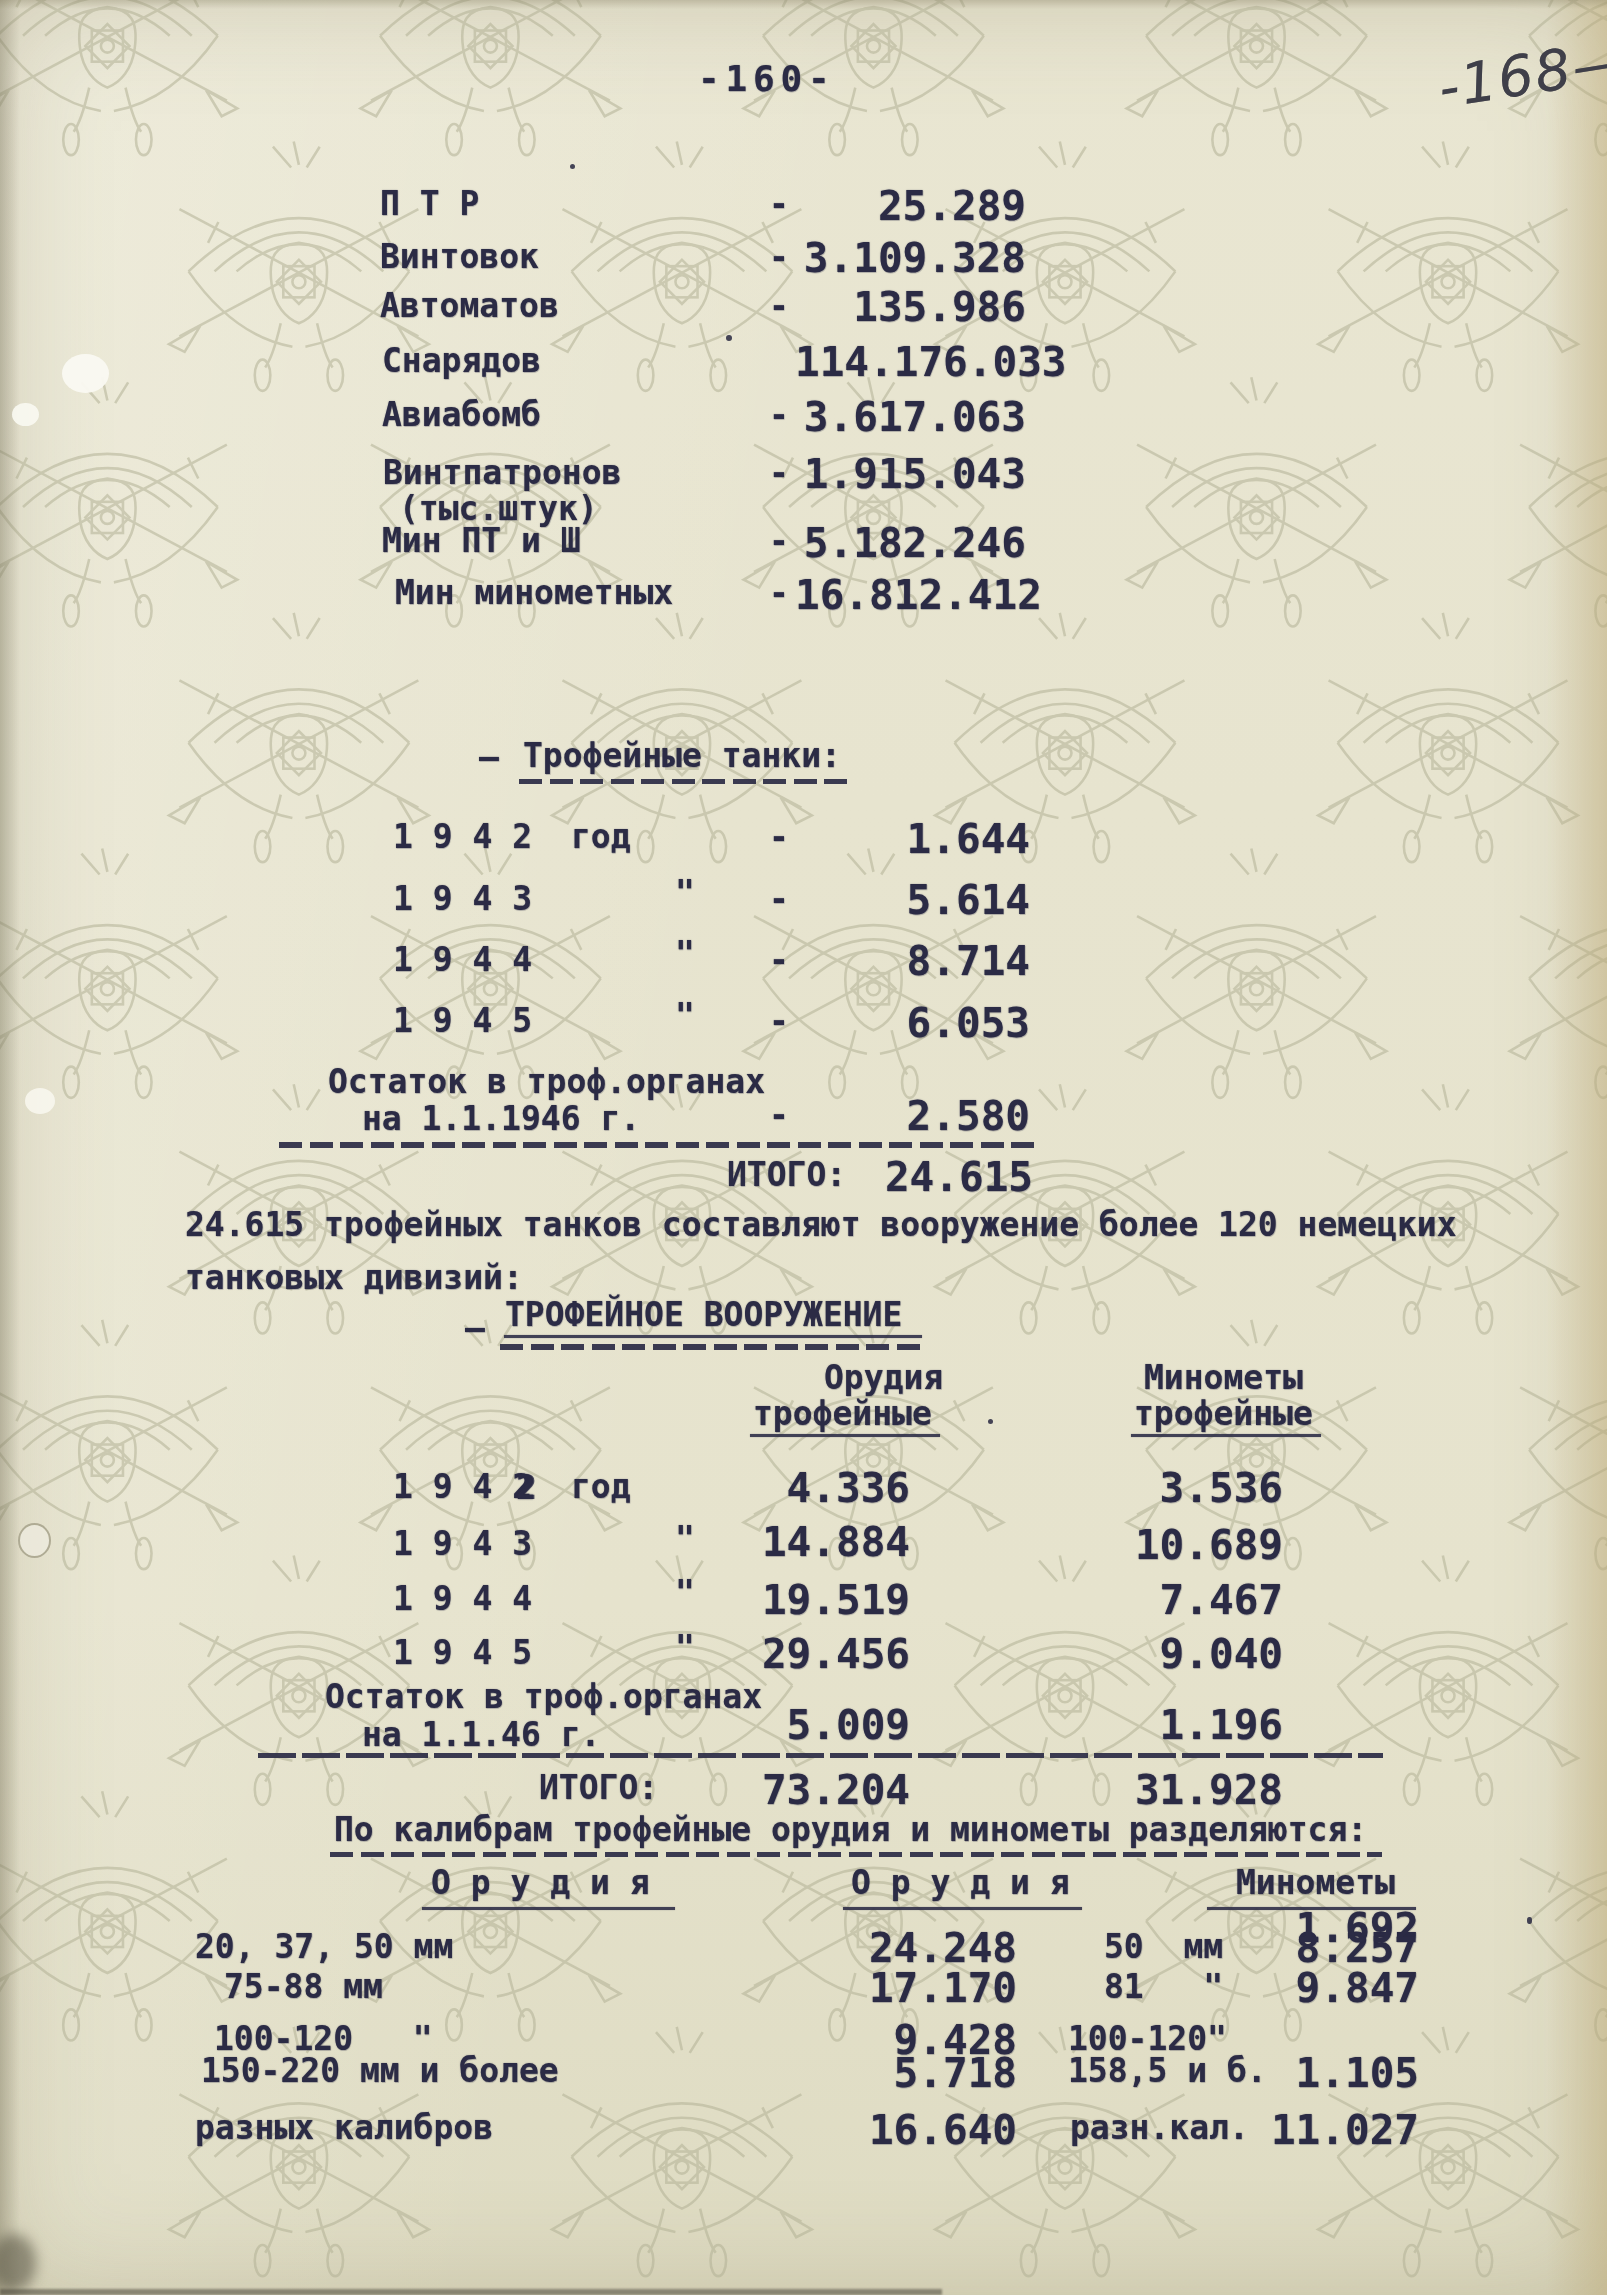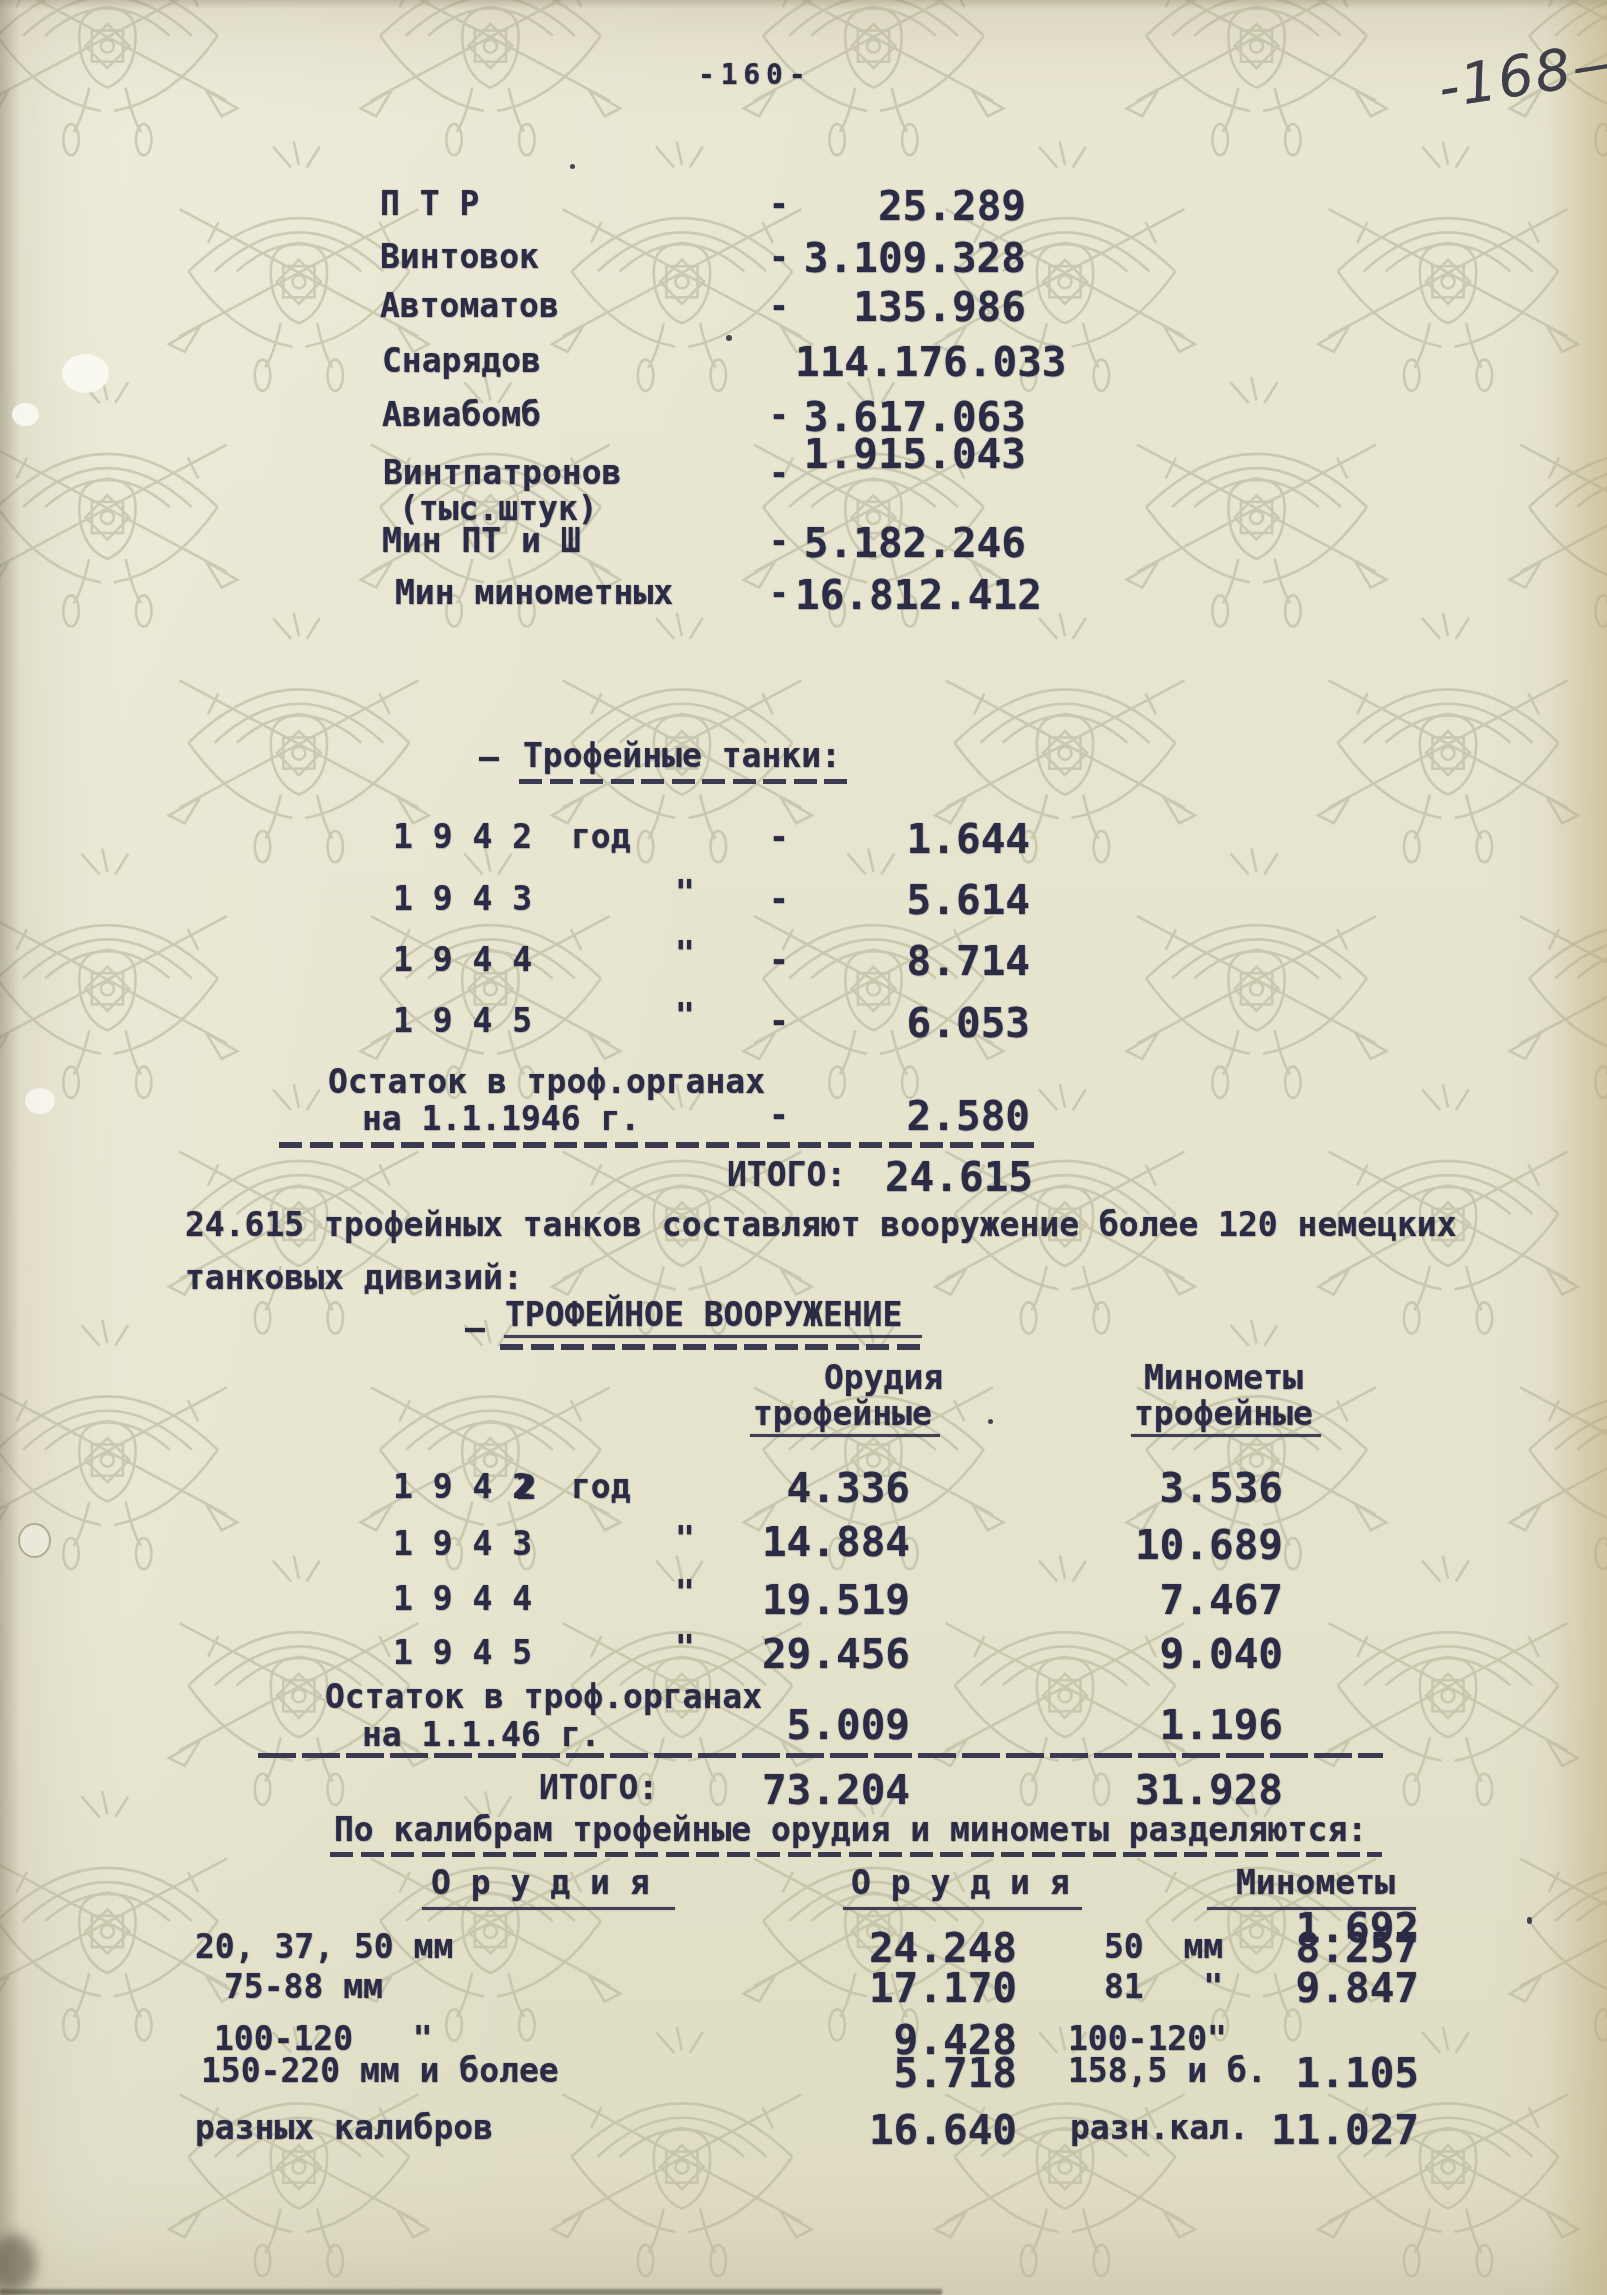--- a/index.html
+++ b/index.html
@@ -15,21 +15,21 @@
     position:absolute;white-space:pre;font-weight:bold;
     font-size:33px;line-height:1.08;color:#2b2b45;
     text-shadow:0 0 1.3px rgba(43,43,69,.55),0.6px 0.6px 0 rgba(43,43,69,.20);
   }
   .num{font-size:41px;text-align:right;width:231px;}
   .hand{
     font-family:"DejaVu Sans","Liberation Sans",sans-serif;font-style:italic;font-weight:400;
     font-size:56px;color:#3f3f49;transform:rotate(-9deg);letter-spacing:1.9px;
     text-shadow:0 0 0.6px rgba(63,63,73,.6);
   }
-  .pageno{font-size:28px;letter-spacing:5.8px;}
+  .pageno{font-size:36px;letter-spacing:5.8px;}
   .sol{position:absolute;background:#2b2b45;opacity:.88;box-shadow:0 0 1.3px rgba(43,43,69,.55);}
   .dsh{position:absolute;opacity:.92;
     background:repeating-linear-gradient(90deg,#2b2b45 0 23.4px,rgba(0,0,0,0) 23.4px 30.5px);}
   .dsh2{position:absolute;opacity:.92;
     background:repeating-linear-gradient(90deg,#2b2b45 0 38px,rgba(0,0,0,0) 38px 44px);}
   .wm{position:absolute;left:0;top:0;opacity:.55;pointer-events:none;}
   .spot{position:absolute;border-radius:50%;}
   .fleck{position:absolute;border-radius:50%;background:#27273f;opacity:.85;}
   .shade{position:absolute;pointer-events:none;}
   .ovr{transform:translate(1.9px,0.6px);text-shadow:0 0 1.9px rgba(43,43,69,.9),1.3px 0 0 rgba(43,43,69,.8);}
@@ -143,21 +143,21 @@
   <div class="t" style="left:382px;top:343px">Снарядов</div>
   <div class="t num" style="left:795px;top:340px">114.176.033</div>
 
   <div class="t" style="left:382px;top:397px">Авиабомб</div>
   <div class="t" style="left:769px;top:397px">-</div>
   <div class="t num" style="left:795px;top:395px">3.617.063</div>
 
   <div class="t" style="left:383px;top:455px">Винтпатронов</div>
   <div class="t" style="left:399px;top:491px">(тыс.штук)</div>
   <div class="t" style="left:769px;top:455px">-</div>
-  <div class="t num" style="left:795px;top:432px">1.915.043</div>
+  <div class="t num" style="left:795px;top:452px">1.915.043</div>
 
   <div class="t" style="left:382px;top:523px">Мин ПТ и Ш</div>
   <div class="t" style="left:769px;top:523px">-</div>
   <div class="t num" style="left:795px;top:521px">5.182.246</div>
 
   <div class="t" style="left:395px;top:575px">Мин минометных</div>
   <div class="t" style="left:769px;top:575px">-</div>
   <div class="t num" style="left:795px;top:573px">16.812.412</div>
 
 

